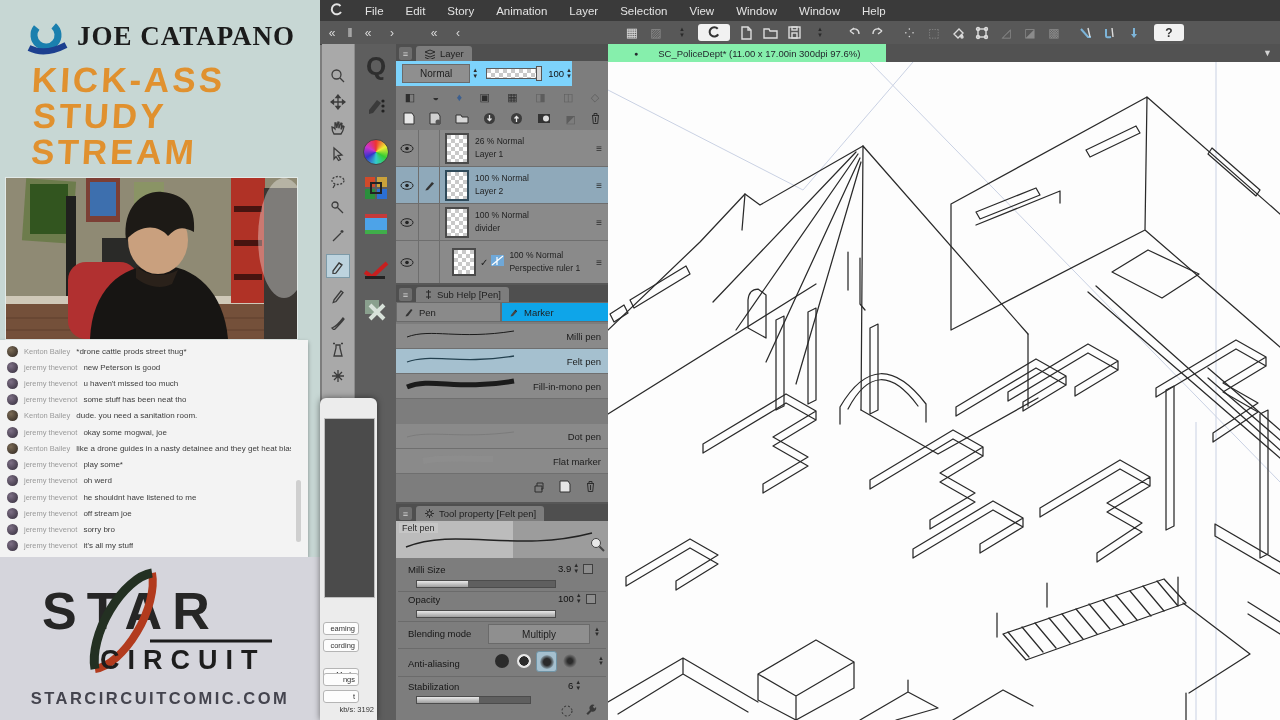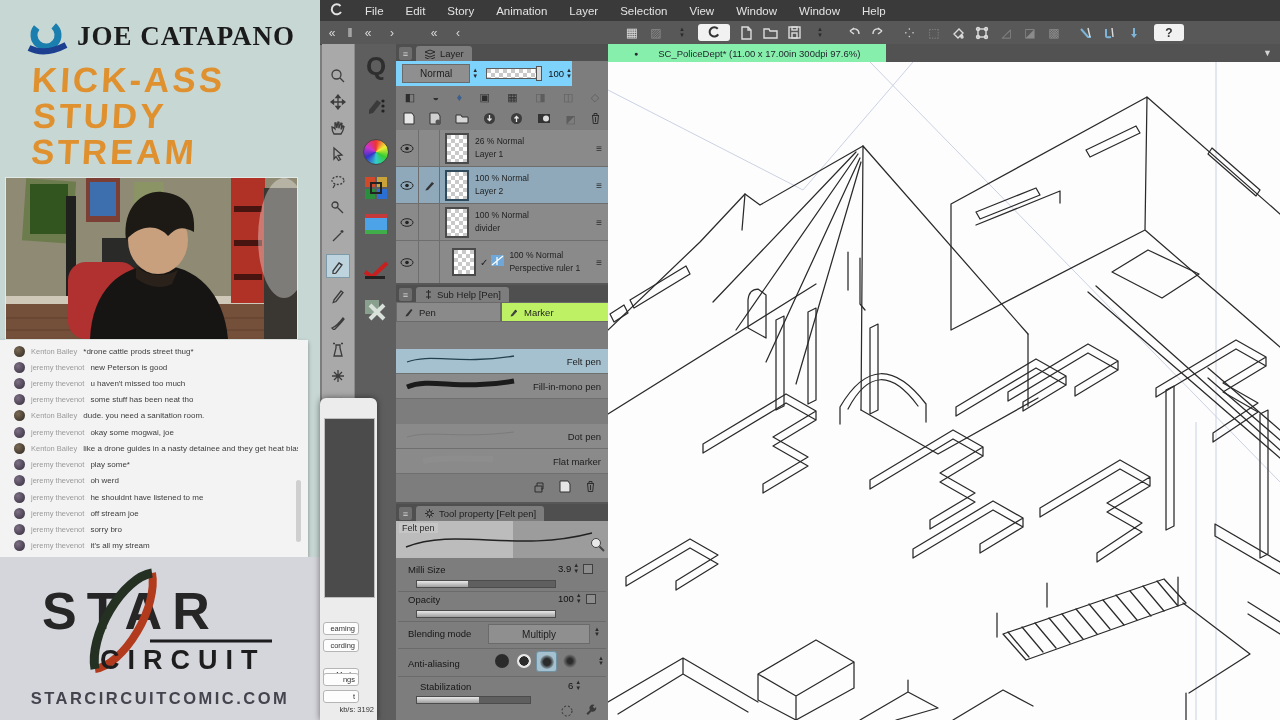--- a/index.html
+++ b/index.html
@@ -9,21 +9,21 @@
 
   
   #overlay{left:0;top:0;width:320px;height:720px;background:#c7d7d4}
   #brandrow{left:0;top:14px;width:320px;height:44px;display:flex;align-items:center;justify-content:center;gap:6px}
   #brandname{font-family:"Liberation Serif",serif;font-weight:bold;font-size:27px;letter-spacing:1px;color:#1b1b1b}
   #kick{left:32px;top:62px;color:#e0912f;font-weight:bold;letter-spacing:3px;line-height:1.02}
   #kick .t1,#kick .t2{font-size:35px;transform:skewX(-3deg)}
   #kick .t3{font-size:14px;letter-spacing:4.5px;margin-top:9px;margin-left:14px}
   #cam{left:5px;top:177px;width:293px;height:163px;background:#111;border:1px solid #e2eae8;box-sizing:border-box}
   #chat{left:0;top:340px;width:308px;height:217px;background:#f3f3f3;box-shadow:0 2px 4px rgba(0,0,0,.35);display:flex;flex-direction:column;justify-content:space-around;padding:3px 0;box-sizing:border-box}
-  .crow{display:flex;align-items:center;gap:6px;padding-left:14px;height:14px}
+  .crow{display:flex;align-items:center;gap:6px;padding-left:7px;height:14px}
   .cav{width:11px;height:11px;border-radius:50%;flex:0 0 11px}
   .cav.k{background:radial-gradient(circle at 35% 35%,#7a6a55,#2e2620)}
   .cav.j{background:radial-gradient(circle at 35% 35%,#8a7push,#3a3340);background:radial-gradient(circle at 35% 35%,#7d6f85,#332c3a)}
   .cuser{font-size:7.5px;color:#9a9a9a;white-space:nowrap}
   .ctext{font-size:8px;color:#3c3c3c;white-space:nowrap;overflow:hidden;max-width:215px}
   #chatscroll{left:296px;top:480px;width:5px;height:62px;background:#cfcfcf;border-radius:3px}
   #lfooter{left:0;top:557px;width:320px;height:163px;background:#d5d5dc}
   #site{left:0;top:689px;width:320px;text-align:center;font-size:16.5px;font-weight:bold;letter-spacing:2.5px;color:#44444e}
 
   
@@ -199,21 +199,21 @@
           <span class="ctext">off stream joe</span>
         </div>
       <div class="crow">
           <span class="cav j"></span>
           <span class="cuser">jeremy thevenot</span>
           <span class="ctext">sorry bro</span>
         </div>
       <div class="crow">
           <span class="cav j"></span>
           <span class="cuser">jeremy thevenot</span>
-          <span class="ctext">it's all my stream</span>
+          <span class="ctext">it's all my stuff</span>
         </div>
     </div>
     <div id="chatscroll" class="abs"></div>
 
     <div id="lfooter" class="abs">
       <svg width="320" height="130" viewBox="0 0 320 130">
         <text x="42" y="72" font-family="Liberation Sans,sans-serif" font-size="52" font-weight="bold" letter-spacing="10" fill="#262626">STAR</text>
         <path d="M95,112 A30,62 28 0 0 152,16" stroke="#b23b1e" stroke-width="8" fill="none"></path>
         <path d="M95,112 A30,62 28 0 1 152,16" stroke="#233022" stroke-width="9" fill="none"></path>
         <line x1="150" y1="84" x2="272" y2="84" stroke="#1d1d1d" stroke-width="3"></line>
@@ -586,27 +586,33 @@
           </svg>
           <span>Sub Help [Pen]</span>
         </span>
     </div>
     <div class="grptab" style="left:76px;top:302px;width:105px">
       <svg width="10" height="10">
           <path d="M2 8L7 2l1.5 1L4 9l-2.4.4z" fill="#333"></path>
         </svg>
         <span>Pen</span>
     </div>
-    <div class="grptab" style="left:181px;top:302px;width:124px;background:#bef264">
+    <div class="grptab" style="left:181px;top:302px;width:124px;background:#0ea5e9">
       <svg width="10" height="10">
           <path d="M2 8l4-5 2 1.5L4 9l-2.4.4z" fill="#444"></path>
           <path d="M6 3l2 1.5" stroke="#222"></path>
         </svg>
         <span>Marker</span>
     </div>
+    <div class="strow" style="top:324px">
+        <span class="stroke"><svg viewBox="0 0 115 16">
+            <path d="M4 11 C28 2,55 14,111 5" stroke-width="1"></path>
+          </svg></span>
+        <span class="stname">Milli pen</span>
+      </div>
     <div class="strow sel" style="top:349px">
         <span class="stroke"><svg viewBox="0 0 115 16">
             <path d="M4 11 C28 2,55 14,111 5" stroke-width="1.3" stroke="#23404f"></path>
           </svg></span>
         <span class="stname">Felt pen</span>
       </div>
     <div class="strow" style="top:374px">
         <span class="stroke"><svg viewBox="0 0 115 16">
             <path d="M4 11 C28 1,55 15,111 5" stroke-width="5"></path>
           </svg></span>
@@ -708,21 +714,21 @@
       <span class="aacirc">
           <span style="width:14px;height:14px;border-radius:50%;background:radial-gradient(circle,#2b2b2b 25%,#8d8d8d 80%)"></span>
         </span>
     </div>
     <div class="abs stepper" style="left:276px;top:656px">
         <span>▲</span>
         <span>▼</span>
       </div>
     <div class="hair" style="top:676px"></div>
 
-    <div class="abs tprow-label" style="left:100px;top:681px">Stabilization</div>
+    <div class="abs tprow-label" style="left:88px;top:681px">Stabilization</div>
     <div class="abs" style="left:248px;top:680px;display:flex;align-items:center">
         <span class="valbox">6</span>
         <span class="stepper">
           <span>▲</span>
           <span>▼</span>
         </span>
       </div>
     <div class="slider" style="left:96px;top:696px;width:115px">
         <div class="sfill" style="width:55%"></div>
       </div>

